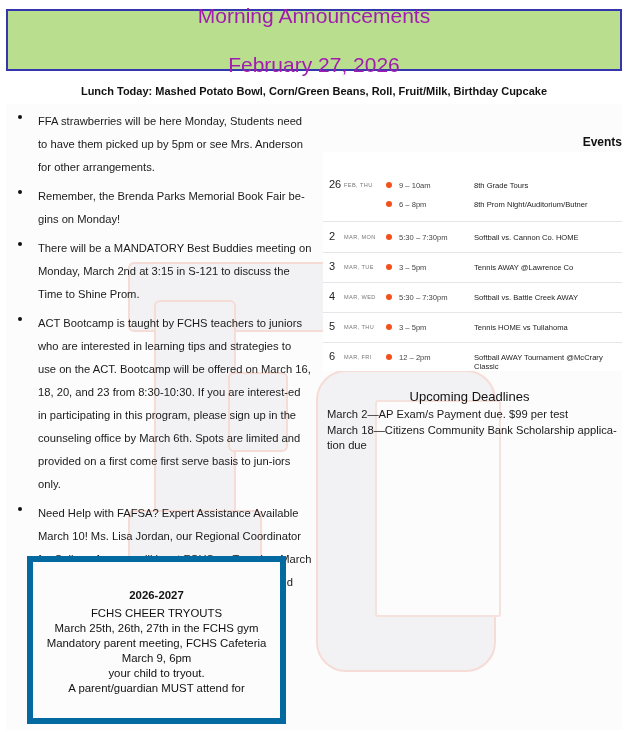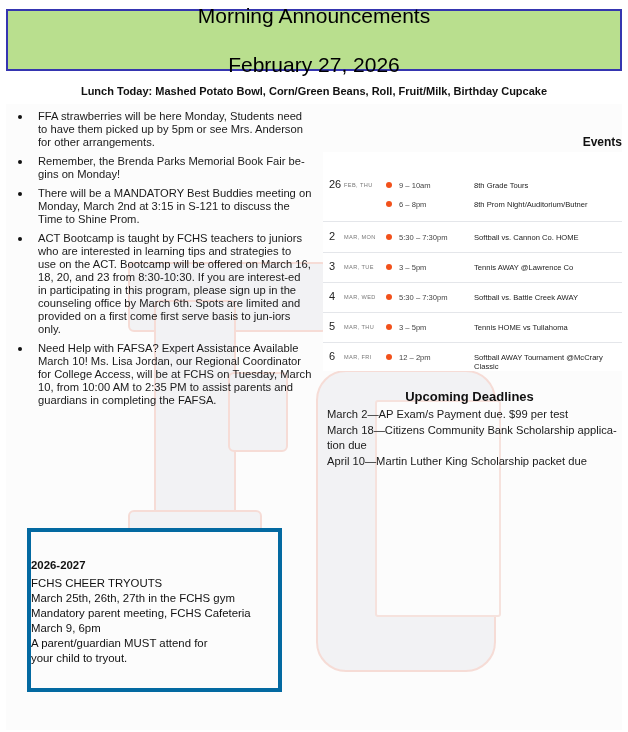--- a/index.html
+++ b/index.html
@@ -13,30 +13,30 @@
     position:absolute; left:6px; top:104px; width:616px; height:626px;
     background:#fcfcfc;
   }
   
   .wm { position:absolute; background:#f2f2f4; border:2px solid #f6dcd6; border-radius:6px; }
   .wm-c-inner { position:absolute; background:#fcfcfc; border:2px solid #f6e2dd; border-radius:3px; }
 
   .header {
     position:absolute; left:6px; top:9px; width:612px; height:58px;
     background:#b9df8e; border:2px solid #3535b0;
-    text-align:center; font-size:21px; line-height:23px; color:#000000;
+    text-align:center; font-size:21px; line-height:23px; color:#a21caf;
     display:flex; flex-direction:column; justify-content:center;gap:26px;
   }
   .lunch {
     position:absolute; left:0; top:85px; width:628px; text-align:center;
     font-weight:bold; font-size:11px; color:#111;
   }
   .bullets {
     position:absolute; left:14px; top:110px; width:298px; margin:0; padding:0; list-style:none;
-    font-size:11.2px; line-height:13px; color:#1a1a1a;
+    font-size:11.2px; line-height:23px; color:#1a1a1a;
   }
   .bullets li { position:relative; padding-left:24px; margin-bottom:6px; }
   .bullets li .dot {
     position:absolute; left:4px; top:5px; width:4px; height:4px; border-radius:50%; background:#111;
   }
   .events-title {
     position:absolute; left:323px; top:135px; width:299px; text-align:right;
     font-weight:bold; font-size:12px;
   }
   .events {
@@ -46,32 +46,32 @@
   .ev-row { position:relative; border-bottom:1px solid #e4e6ea; }
   .ev-line { position:relative; height:19px; }
   .ev-day { position:absolute; left:6px; top:2px; font-size:11px; color:#222; }
   .ev-mon { position:absolute; left:21px; top:6px; font-size:5.6px; color:#777; letter-spacing:0.4px; }
   .ev-dot { position:absolute; left:63px; top:6px; width:6px; height:6px; border-radius:50%; background:#f2511b; }
   .ev-time { position:absolute; left:76px; top:5px; color:#444; }
   .ev-title { position:absolute; left:151px; top:5px; color:#222; }
 
   .deadlines-title {
     position:absolute; left:327px; top:389px; width:285px; text-align:center;
-    font-weight:bold; font-size:13px;
+    font-weight:normal; font-size:13px;
   }
   .deadlines {
     position:absolute; left:327px; top:407px; width:295px; margin:0; padding:0; list-style:none;
     font-size:11.2px; line-height:14.5px; color:#1a1a1a;
   }
   .deadlines li { margin-bottom:1.5px; }
 
   .cheer {
-    position:absolute; left:27px; top:528px; width:247px; height:156px;
-    border:4px solid #0369a1; background:#fcfcfc;
-    font-size:11.4px; line-height:15px; color:#111;
+    position:absolute; left:27px; top:556px; width:247px; height:156px;
+    border:6px solid #0369a1; background:#fcfcfc;
+    text-align:center; font-size:11.4px; line-height:15px; color:#111;
   }
   .cheer .yr { font-weight:bold; margin-top:26px; margin-bottom:3px; }
 </style>
 </head>
 <body>
 
 <div class="page-bg"></div>
 
 <div>
 
@@ -160,24 +160,23 @@
       <span class="ev-time">12 – 2pm</span>
       <span class="ev-title">Softball AWAY Tournament @McCrary Classic</span>
     </div>
   </div>
 </div>
 
 <div class="deadlines-title">Upcoming Deadlines</div>
 <ul class="deadlines">
   <li>March 2—AP Exam/s Payment due. $99 per test</li>
   <li>March 18—Citizens Community Bank Scholarship applica-tion due</li>
-  <li>April  10—Martin Luther King Scholarship packet due</li>
 </ul>
 
 <div class="cheer">
   <div class="yr">2026-2027</div>
   <div>FCHS CHEER TRYOUTS</div>
   <div>March 25th, 26th, 27th in the FCHS gym</div>
   <div>Mandatory parent meeting, FCHS Cafeteria</div>
   <div>March 9, 6pm</div>
+  <div>your child to tryout.</div>
   <div>A parent/guardian MUST attend for</div>
-  <div>your child to tryout.</div>
 </div>
 
 </body></html>

